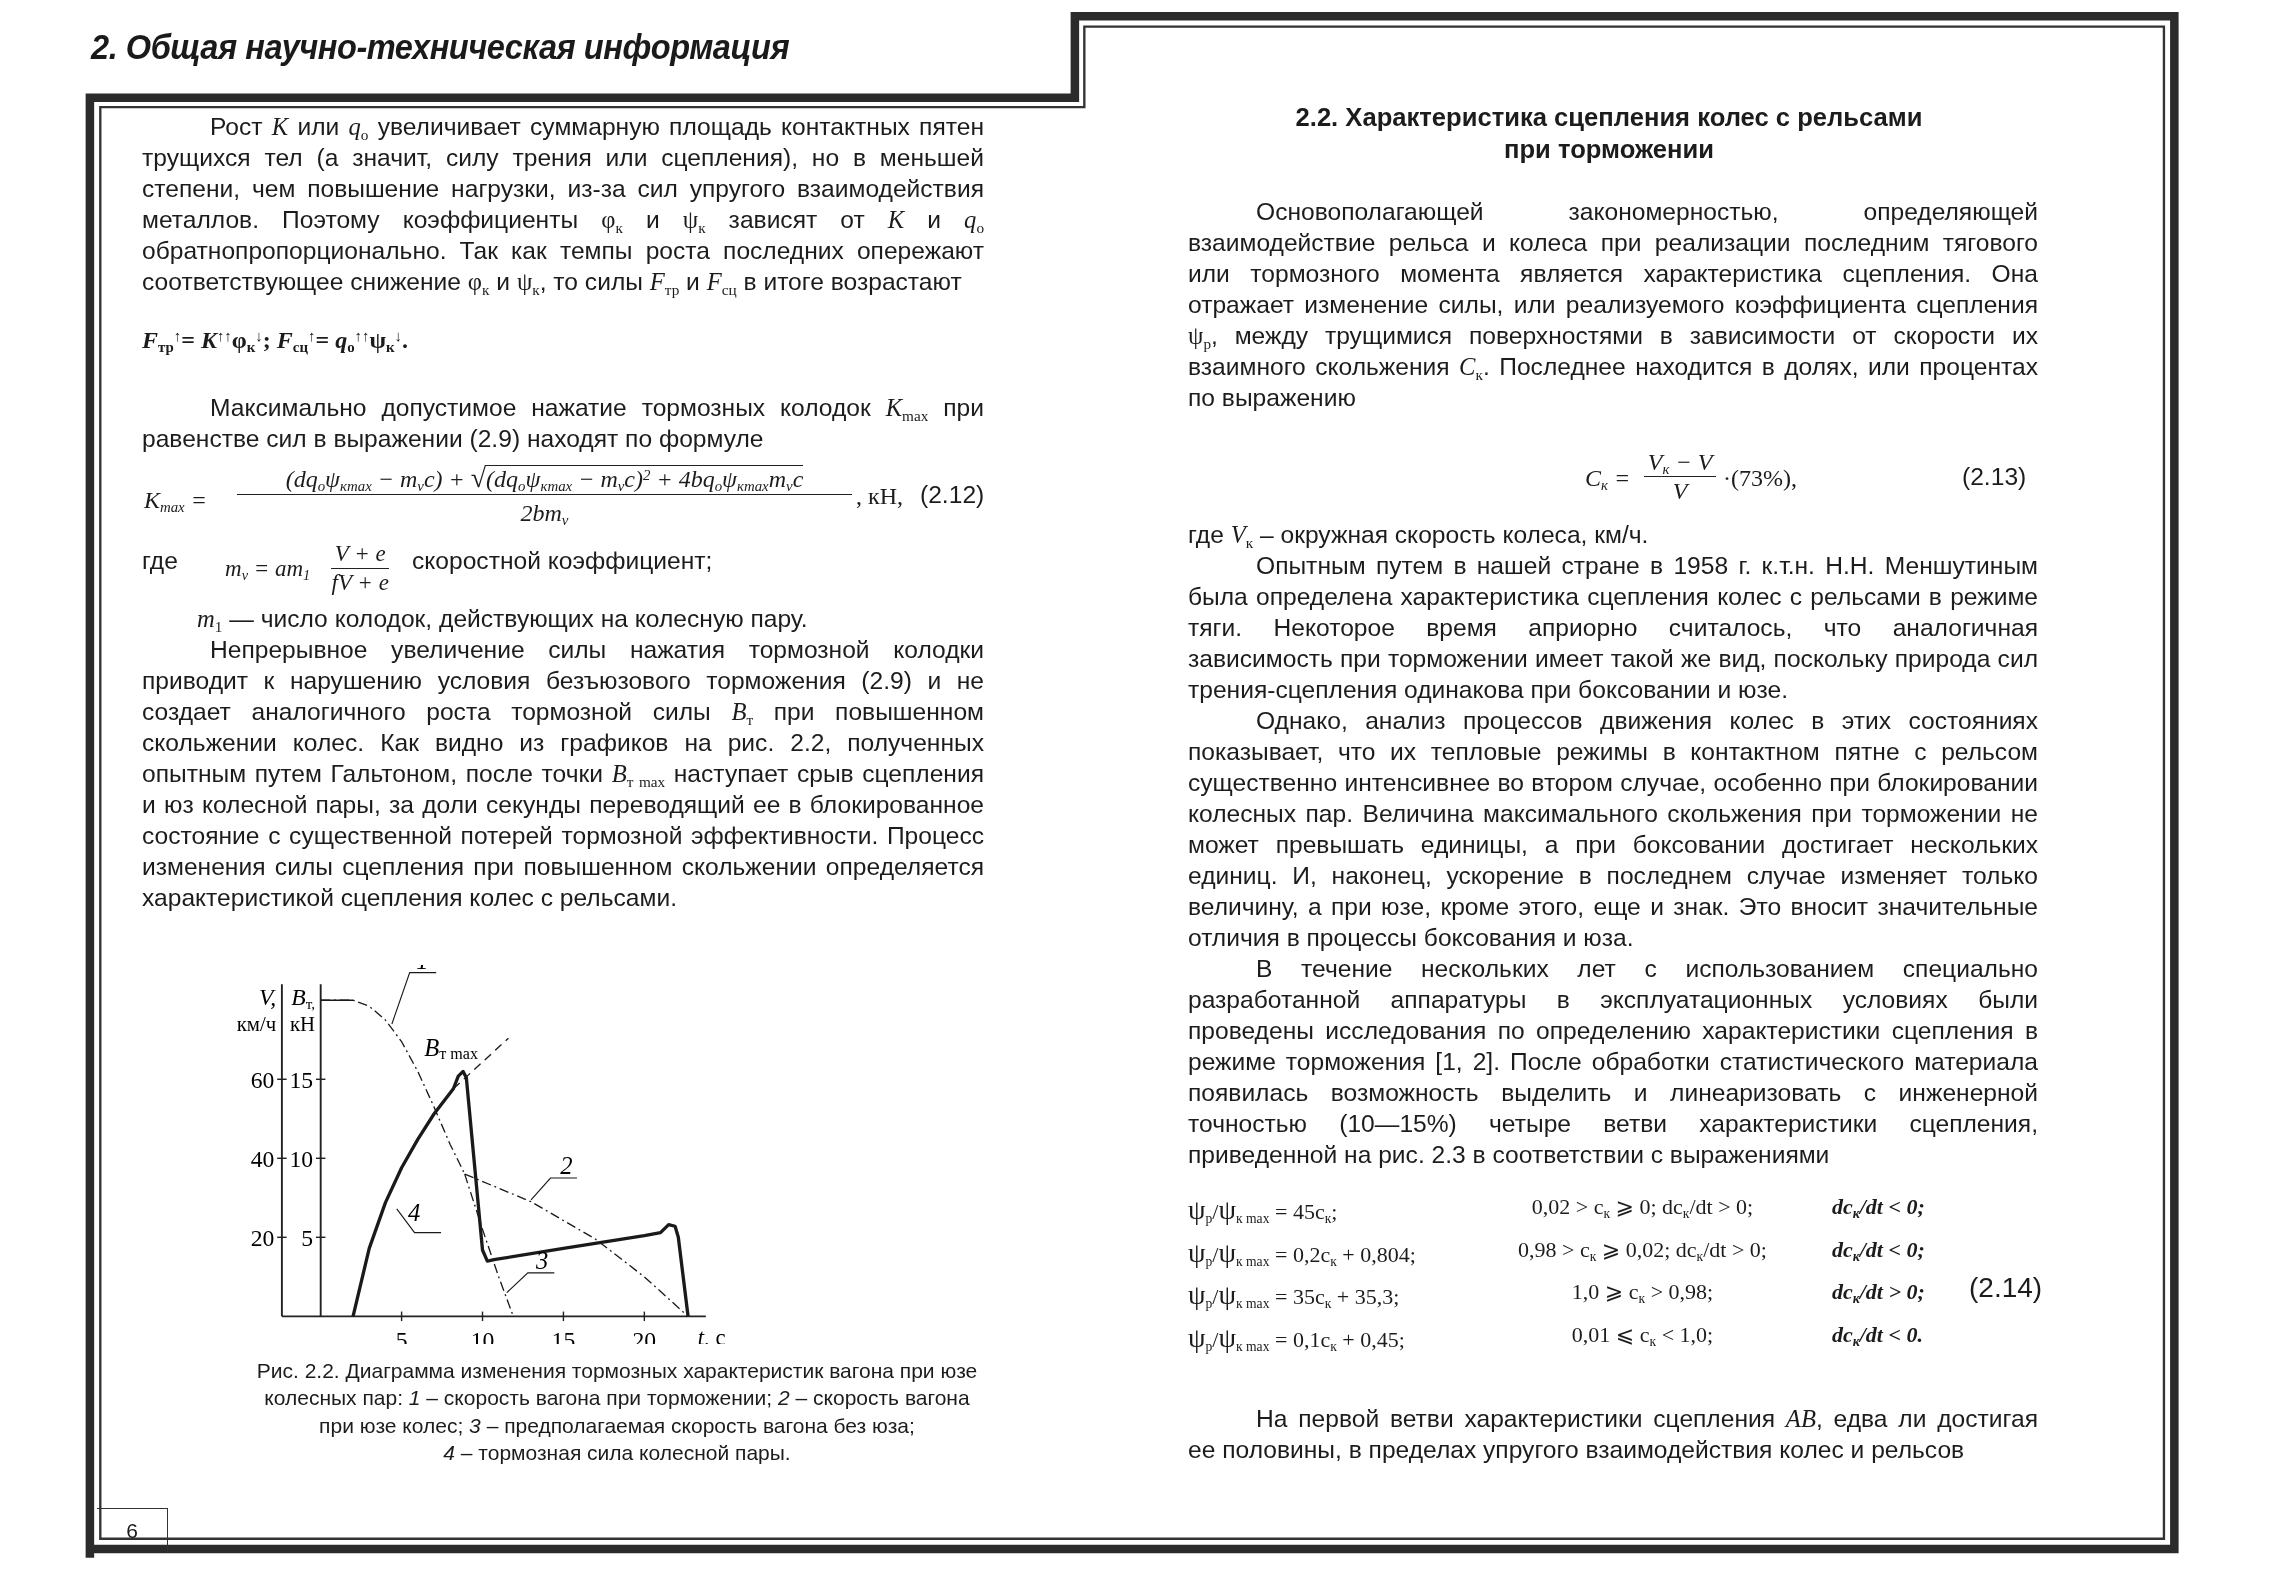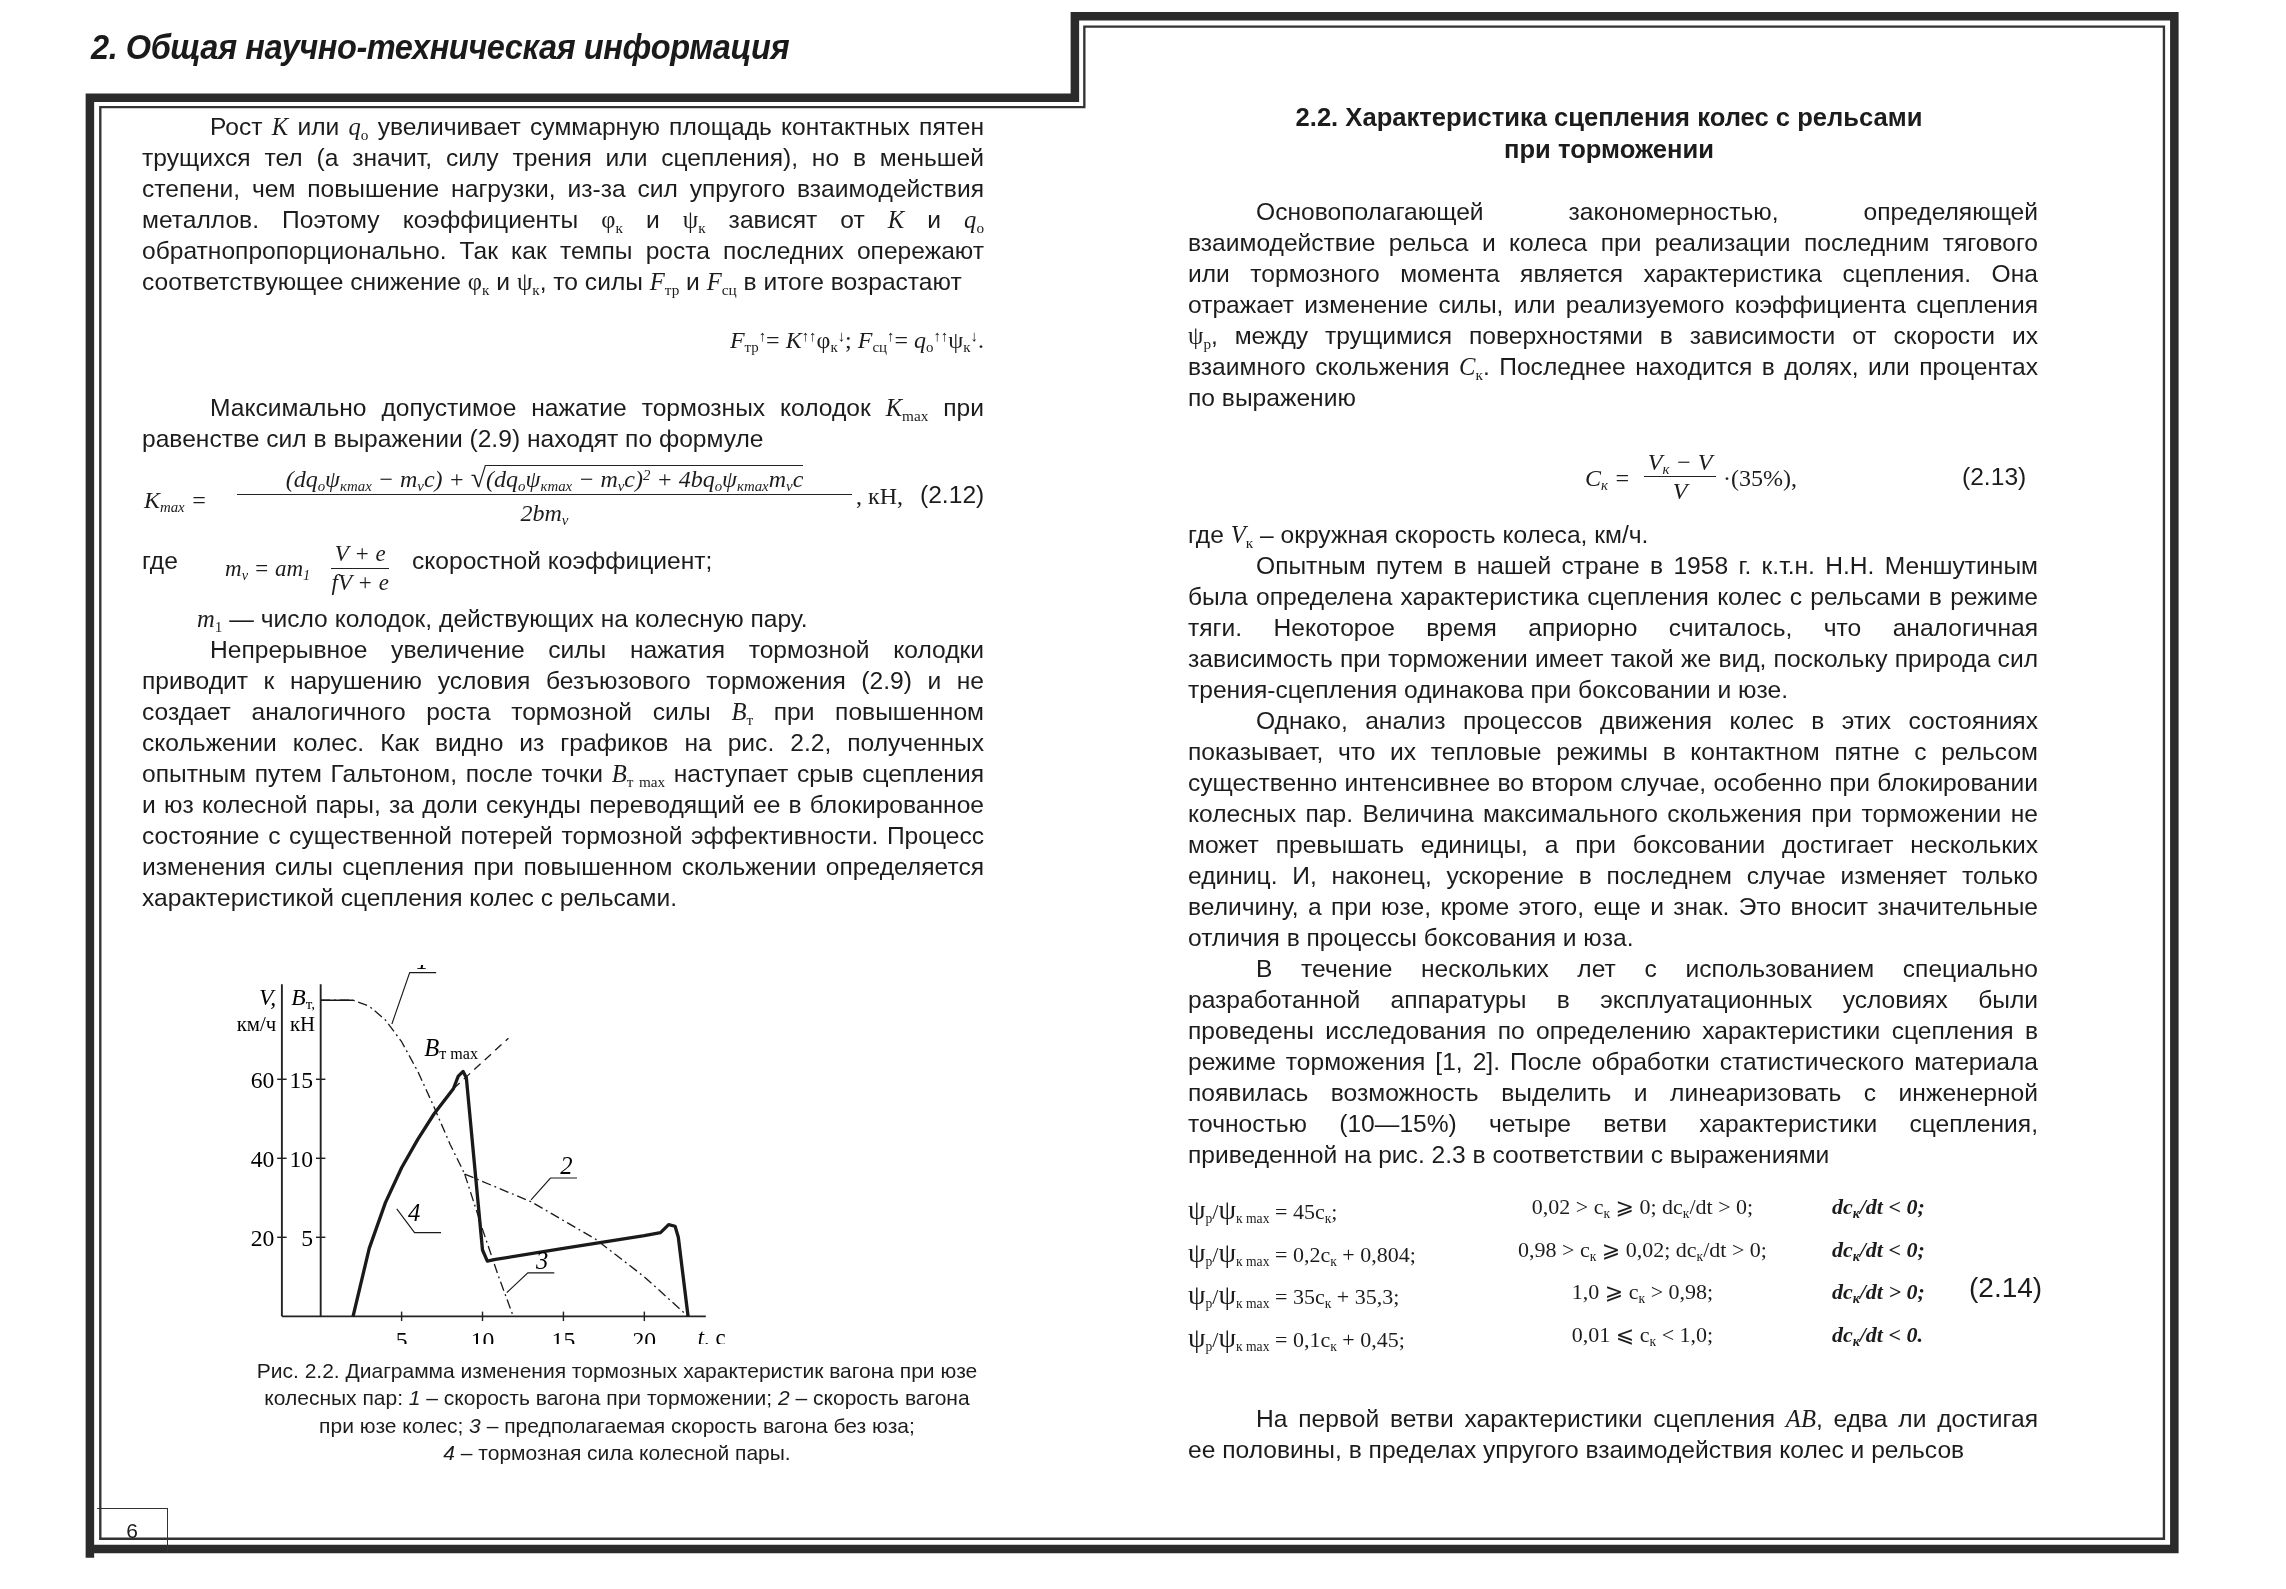--- a/index.html
+++ b/index.html
@@ -11,21 +11,21 @@
                    letter-spacing:-0.5px; color:#1a1a1a; transform:scaleX(0.93); transform-origin:left; }
   .col { position:absolute; font-size:24.6px; line-height:31px; text-align:justify; }
   .col p { margin:0; }
   .ind { text-indent:68px; }
   .left-col { left:142px; top:111px; width:842px; }
   .right-col { left:1188px; width:850px; }
   .math { font-family:"Liberation Serif", "DejaVu Serif", serif; font-style:italic; }
   .mathr { font-family:"Liberation Serif", "DejaVu Serif", serif; }
   sub { font-size:0.62em; vertical-align:-0.3em; line-height:0; }
   sup { font-size:0.62em; vertical-align:0.5em; line-height:0; }
-  .center { text-align:right; }
+  .center { text-align:left;font-weight:bold; }
   .frac { display:inline-flex; flex-direction:column; align-items:center; vertical-align:middle;text-align:center; }
   .frac .num { border-bottom:1.4px solid #222; padding:0 3.8px; line-height:28px; }
   .frac .den { line-height:28px; }
   .eqno { font-family:"Liberation Sans", sans-serif; font-style:normal; }
   .section-title { left:1221px; top:101px; width:776px; text-align:center; font-size:25.6px;
                    font-weight:bold; line-height:32px; }
   .caption { left:248px; top:1357px; width:738px; text-align:center; font-size:21px; line-height:27.4px; }
   .page-num { left:97px; top:1508px; width:70px; height:43px; border:1.9px solid #333; border-left:none; border-bottom:none;
               font-size:21px; display:flex; align-items:center; justify-content:center; }
   .eq-table { position:absolute; left:1188px; top:1194px; width:871px; font-family:"Liberation Serif", serif; font-size:22px; }
@@ -141,21 +141,21 @@
 <div class="col right-col" style="top:196px;">
   <p class="ind"><span>Основополагающей закономерностью, определяющей взаимодействие рельса и колеса при реализации последним тягового или тормозного момента является характеристика сцепления. Она отражает изменение силы, или реализуемого коэффициента сцепления </span><span class="mathr">ψ</span><sub class="mathr">р</sub><span>, между трущимися поверхностями в зависимости от скорости их взаимного скольжения </span><span class="math">C</span><sub class="mathr">к</sub><span>. Последнее находится в долях, или процентах по выражению</span></p>
 </div>
 
 <div class="abs" style="left:1188px;top:442px;width:850px;height:76px;font-family:'Liberation Serif',serif;font-size:24px;">
   <span class="abs math" style="left:397px;top:23px;"><span>C</span><sub class="mathr">к</sub><span class="mathr"> = </span></span>
   <span class="abs math frac" style="left:456px;top:5.7px;">
       <span class="num"><span>V</span><sub class="mathr">к</sub><span> − V</span></span>
       <span class="den">V</span>
     </span>
-  <span class="abs mathr" style="left:535px;top:23px;"> ·(35%),</span>
+  <span class="abs mathr" style="left:535px;top:23px;"> ·(73%),</span>
   <span class="abs eqno" style="left:774px;top:21px;font-size:24.6px;">(2.13)</span>
 </div>
 
 <div class="col right-col" style="top:519px;">
   <p><span>где </span><span class="math">V</span><sub class="mathr">к</sub><span> – окружная скорость колеса, км/ч.</span></p>
   <p class="ind">Опытным путем в нашей стране в 1958 г. к.т.н. Н.Н. Меншутиным была определена характеристика сцепления колес с рельсами в режиме тяги. Некоторое время априорно считалось, что аналогичная зависимость при торможении имеет такой же вид, поскольку природа сил трения-сцепления одинакова при боксовании и юзе.</p>
   <p class="ind">Однако, анализ процессов движения колес в этих состояниях показывает, что их тепловые режимы в контактном пятне с рельсом существенно интенсивнее во втором случае, особенно при блокировании колесных пар. Величина максимального скольжения при торможении не может превышать единицы, а при боксовании достигает нескольких единиц. И, наконец, ускорение в последнем случае изменяет только величину, а при юзе, кроме этого, еще и знак. Это вносит значительные отличия в процессы боксования и юза.</p>
   <p class="ind">В течение нескольких лет с использованием специально разработанной аппаратуры в эксплуатационных условиях были проведены исследования по определению характеристики сцепления в режиме торможения [1, 2]. После обработки статистического материала появилась возможность выделить и линеаризовать с инженерной точностью (10—15%) четыре ветви характеристики сцепления, приведенной на рис. 2.3 в соответствии с выражениями</p>
 </div>
 

